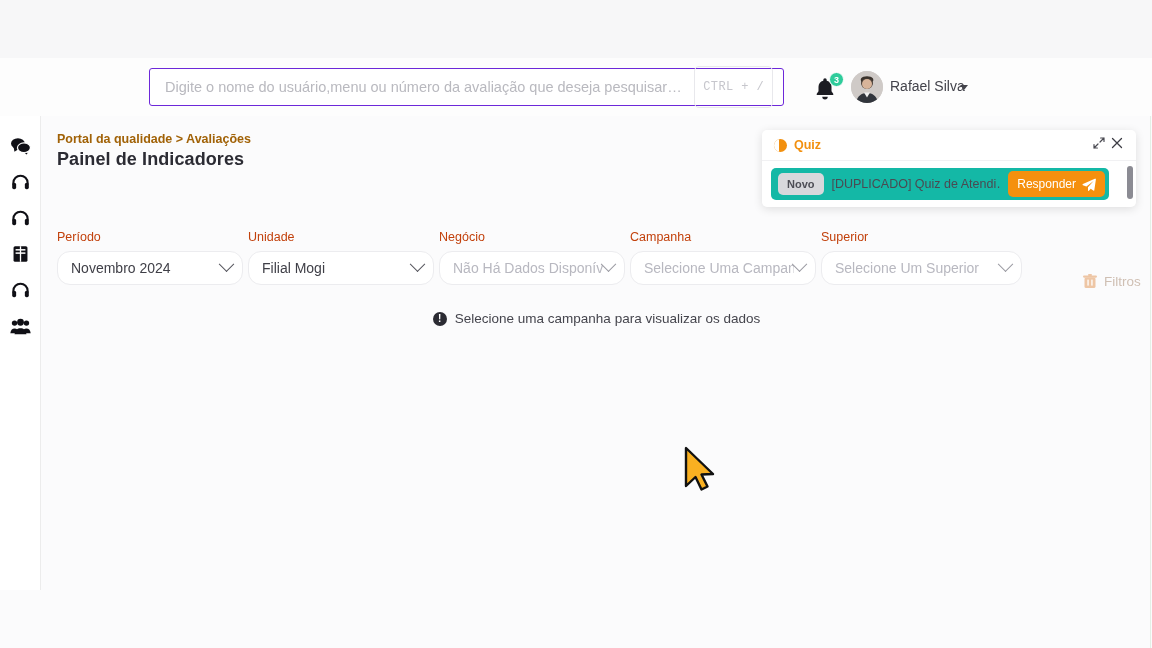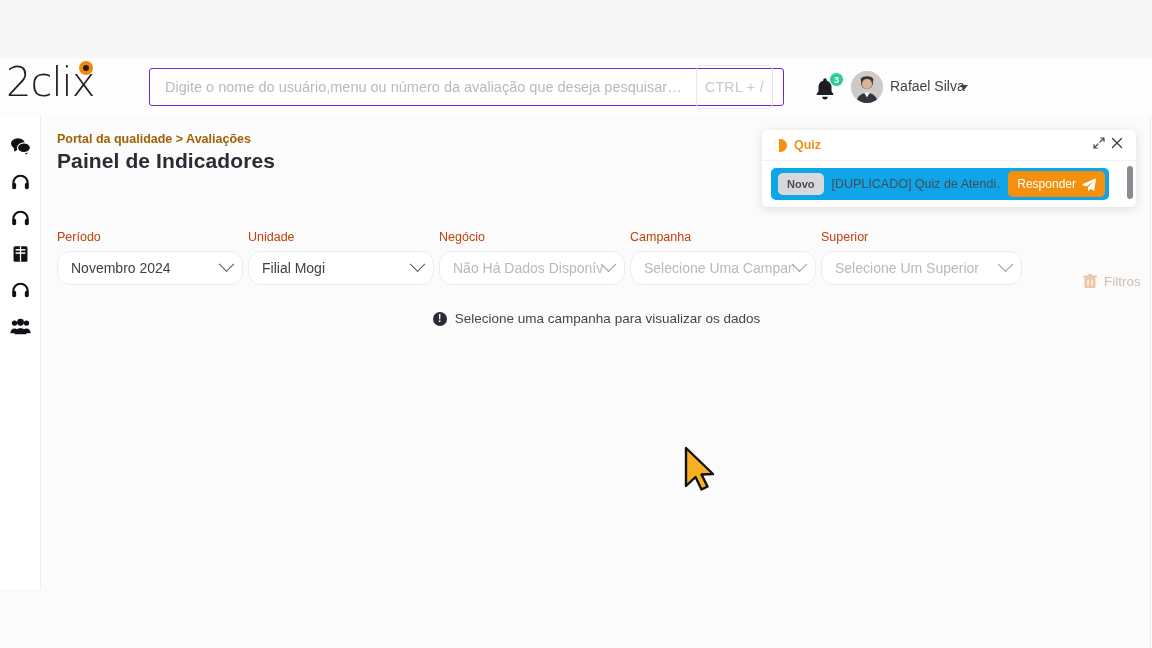--- a/index.html
+++ b/index.html
@@ -65,24 +65,25 @@
     flex: 1; border: none; outline: none;
     font-size: 14.5px; color: #4a4a4a;
     font-family: "Liberation Sans", sans-serif;
     background: transparent;
   }
   .search-input::placeholder { color: #b9b9bf; }
   .kbd {
     border: 1px solid #e8e8ec;
     border-radius: 5px;
     color: #c6c6cc;
-    font-size: 14px;
+    font-size: 12px;
     padding: 13px 8px;
     letter-spacing: .4px;
     white-space: nowrap;
+    font-family: Liberation Mono, monospace;
   }
   .bell-wrap {
     position: absolute; left: 812px; top: 18px;
     width: 26px; height: 26px;
   }
   .badge {
     position: absolute; right: -6px; top: -4px;
     width: 15px; height: 15px; border-radius: 50%;
     background: #2ecc9b; color: #ffffff;
     font-size: 9px; font-weight: bold;
@@ -164,21 +165,21 @@
     position: absolute; left: 41px; top: 116px;
     width: 1111px; height: 532px;
     background: #fbfbfc;
   }
   .breadcrumb {
     position: absolute; left: 16px; top: 16px;
     font-size: 12.5px; color: #a16207; font-weight: bold;
   }
   .page-title {
     position: absolute; left: 16px; top: 33px;
-    font-size: 21px; font-weight: bold; color: #2b2b33;
+    font-size: 18px; font-weight: bold; color: #2b2b33;
     letter-spacing: .1px;
   }
   
   .filters {
     position: absolute; left: 16px; top: 114px;
     width: 1085px; height: 60px;
   }
   .filter {
     position: absolute; top: 0;
   }
@@ -256,21 +257,21 @@
   .hicon {
     width: 18px; height: 18px; color: #4a4a52;
     font-size: 13px; line-height: 18px; text-align: center;
     cursor: pointer;
   }
   .quiz-body {
     position: relative;
     height: 46px; padding: 7px 9px 0 9px;
   }
   .quiz-row {
-    height: 32px; background: #0ea5e9;
+    height: 32px; background: #14b8a6;
     border-radius: 5px;
     display: flex; align-items: center;
     padding: 0 4px 0 7px; gap: 8px;
     width: 338px;
   }
   .novo-badge {
     background: #d8d8dc; color: #4e4e56;
     font-size: 11px; font-weight: bold;
     padding: 5px 9px; border-radius: 5px;
   }
@@ -306,24 +307,20 @@
 </style>
 </head>
 <body>
 
 <div class="page">
 
   <div class="top-strip"></div>
 
   <div class="header">
 
-    <div class="logo">
-      <span class="logo-text">2clix</span>
-      <span class="logo-dot"></span>
-    </div>
 
     <div class="searchbox">
       <input class="search-input" type="text" placeholder="Digite o nome do usuário,menu ou número da avaliação que deseja pesquisar…" style="">
       <span class="kbd">CTRL + /</span>
     </div>
 
     <div class="bell-wrap">
       <svg width="26" height="26" viewBox="0 0 24 24">
         <path fill="#1c1c22" d="M12 2a1.6 1.6 0 0 1 1.6 1.6v.7A6 6 0 0 1 18 10v4l1.6 2.4a.8.8 0 0 1-.67 1.24H5.07A.8.8 0 0 1 4.4 16.4L6 14v-4a6 6 0 0 1 4.4-5.7v-.7A1.6 1.6 0 0 1 12 2z"></path>
         <path fill="#1c1c22" d="M9.5 19.2h5a2.5 2.5 0 0 1-5 0z"></path>

